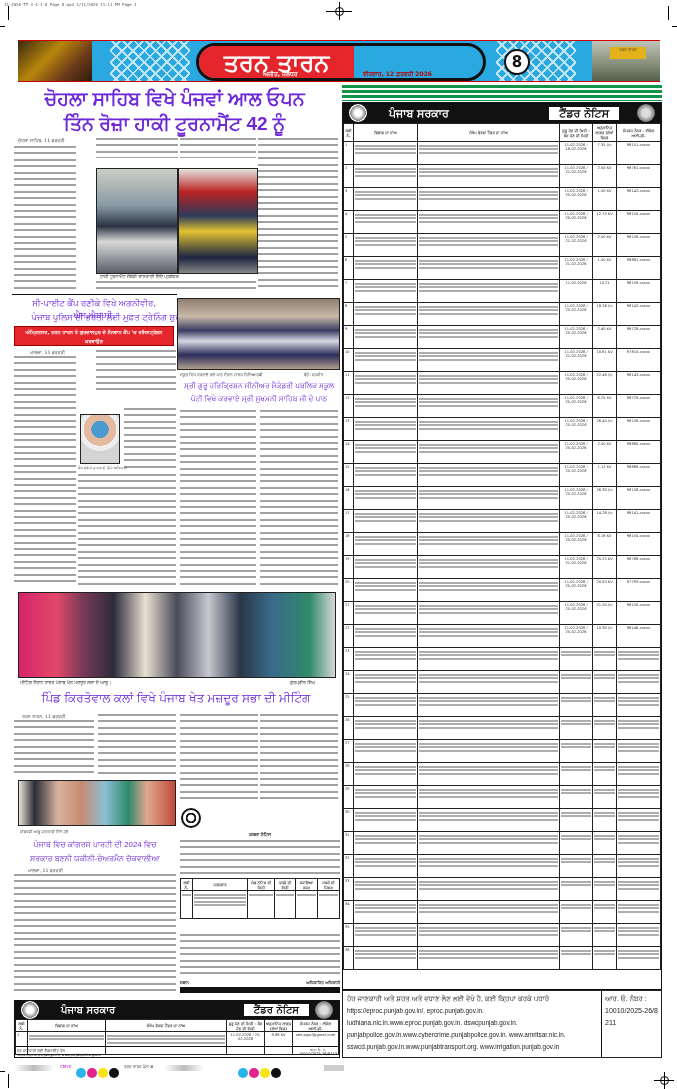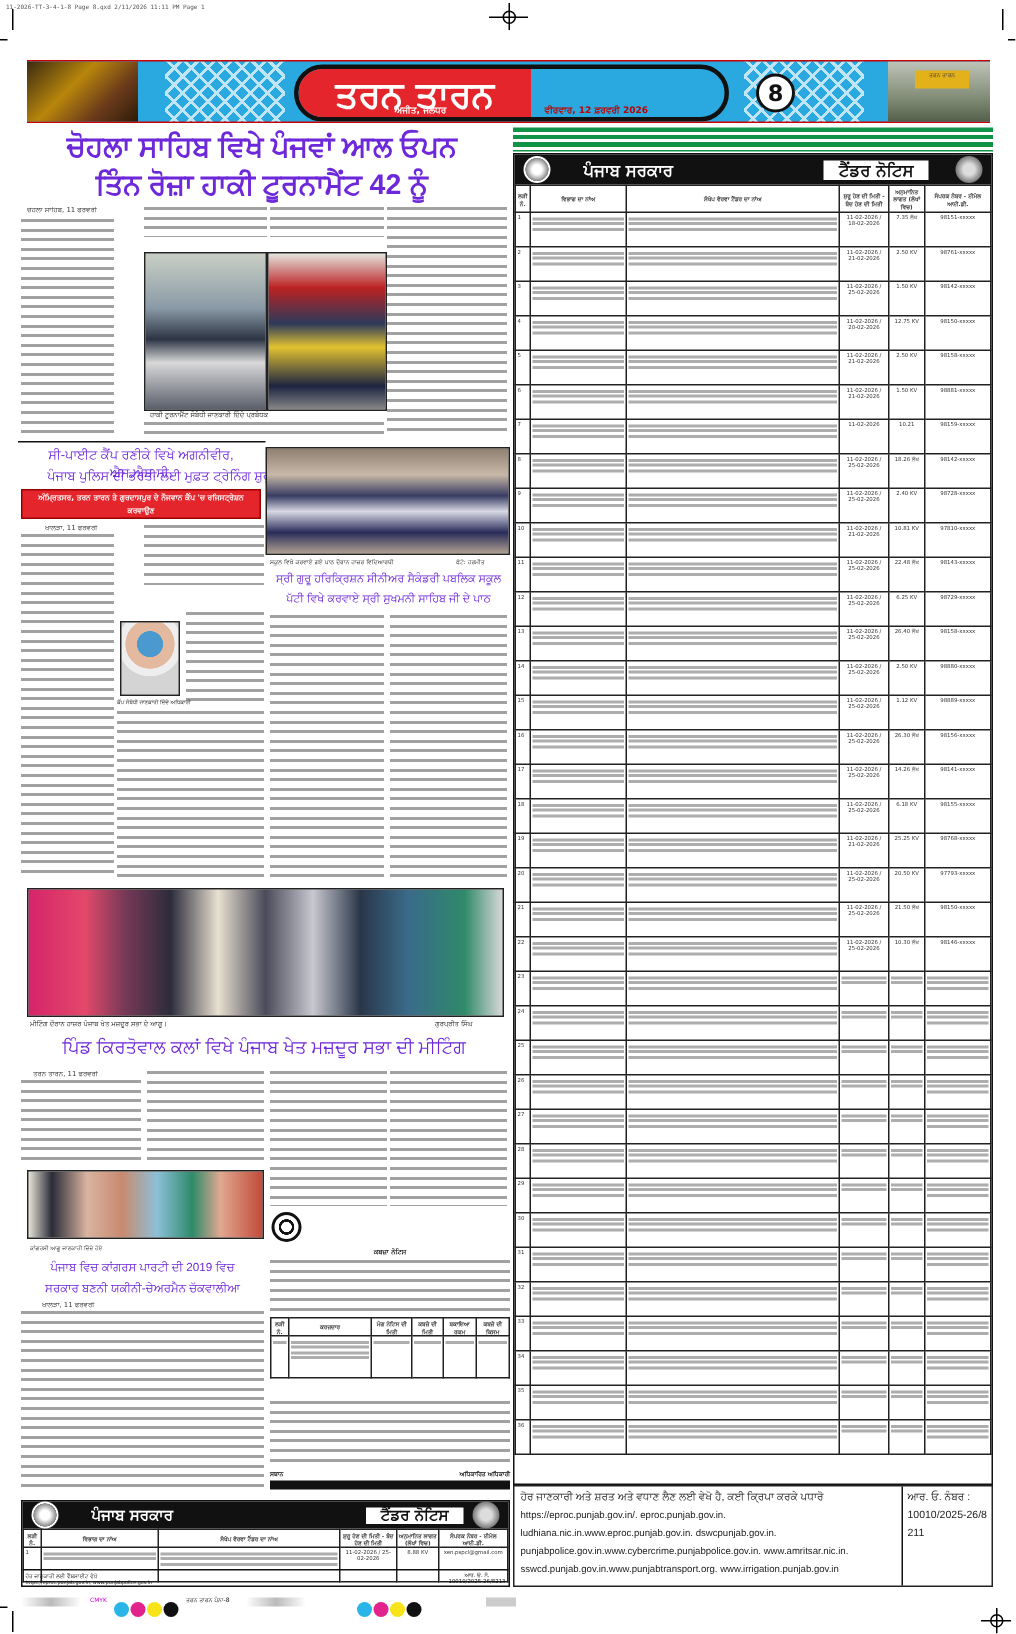--- a/index.html
+++ b/index.html
@@ -113,21 +113,21 @@
 <div class="abs cap" style="left:290px;top:680px;width:48px;">ਗੁਰਪ੍ਰੀਤ ਸਿੰਘ</div>
 <div class="abs h1" style="left:14px;top:688px;width:324px;font-size:12px;line-height:20px;font-weight:normal;">ਪਿੰਡ ਕਿਰਤੋਵਾਲ ਕਲਾਂ ਵਿਖੇ ਪੰਜਾਬ ਖੇਤ ਮਜ਼ਦੂਰ ਸਭਾ ਦੀ ਮੀਟਿੰਗ</div>
 <div class="abs body-text" style="left:22px;top:714px;width:54px;">ਤਰਨ ਤਾਰਨ, 11 ਫਰਵਰੀ</div>
 <div class="abs col-lines" style="left:14px;top:720px;width:80px;height:56px;"></div>
 <div class="abs col-lines" style="left:98px;top:714px;width:78px;height:62px;"></div>
 <div class="abs col-lines" style="left:180px;top:714px;width:78px;height:90px;"></div>
 <div class="abs col-lines" style="left:260px;top:714px;width:78px;height:90px;"></div>
 
 <div class="abs photo" style="left:18px;top:780px;width:158px;height:46px;background:linear-gradient(90deg,#e8e4d8 0%,#2a2c38 10%,#d9b4a0 25%,#c88a70 40%,#8cc0d8 55%,#2e8a6a 70%,#e0a890 82%,#c24a3a 100%);"></div>
 <div class="abs cap" style="left:20px;top:829px;width:150px;font-size:3.8px;">ਕਾਂਗਰਸੀ ਆਗੂ ਜਾਣਕਾਰੀ ਦਿੰਦੇ ਹੋਏ</div>
-<div class="abs h1" style="left:14px;top:838px;width:162px;font-size:7.8px;line-height:14px;font-weight:normal;">ਪੰਜਾਬ ਵਿਚ ਕਾਂਗਰਸ ਪਾਰਟੀ ਦੀ 2019 ਵਿਚ</div>
+<div class="abs h1" style="left:14px;top:838px;width:162px;font-size:7.8px;line-height:14px;font-weight:normal;">ਪੰਜਾਬ ਵਿਚ ਕਾਂਗਰਸ ਪਾਰਟੀ ਦੀ 2024 ਵਿਚ</div>
 <div class="abs h1" style="left:14px;top:852px;width:162px;font-size:7.8px;line-height:14px;font-weight:normal;">ਸਰਕਾਰ ਬਣਨੀ ਯਕੀਨੀ-ਚੇਅਰਮੈਨ ਚੱਕਵਾਲੀਆ</div>
 <div class="abs body-text" style="left:28px;top:868px;width:50px;">ਖਾਲੜਾ, 11 ਫਰਵਰੀ</div>
 <div class="abs col-lines" style="left:14px;top:874px;width:162px;height:120px;"></div>
 
 <div class="abs" style="left:180px;top:806px;width:160px;height:190px;">
   <div class="abs" style="left:1px;top:2px;width:20px;height:20px;border-radius:50%;border:2px solid #111;background:radial-gradient(circle,#fff 30%,#111 32% 45%,#fff 47%);"></div>
   <div class="abs" style="left:0;top:26px;width:160px;text-align:center;font-size:4.5px;font-weight:bold;">ਕਬਜ਼ਾ ਨੋਟਿਸ</div>
   <div class="abs col-lines" style="left:0;top:34px;width:160px;height:36px;"></div>
   <table class="abs tender" style="left:0;top:72px;width:160px;">
     <thead>

